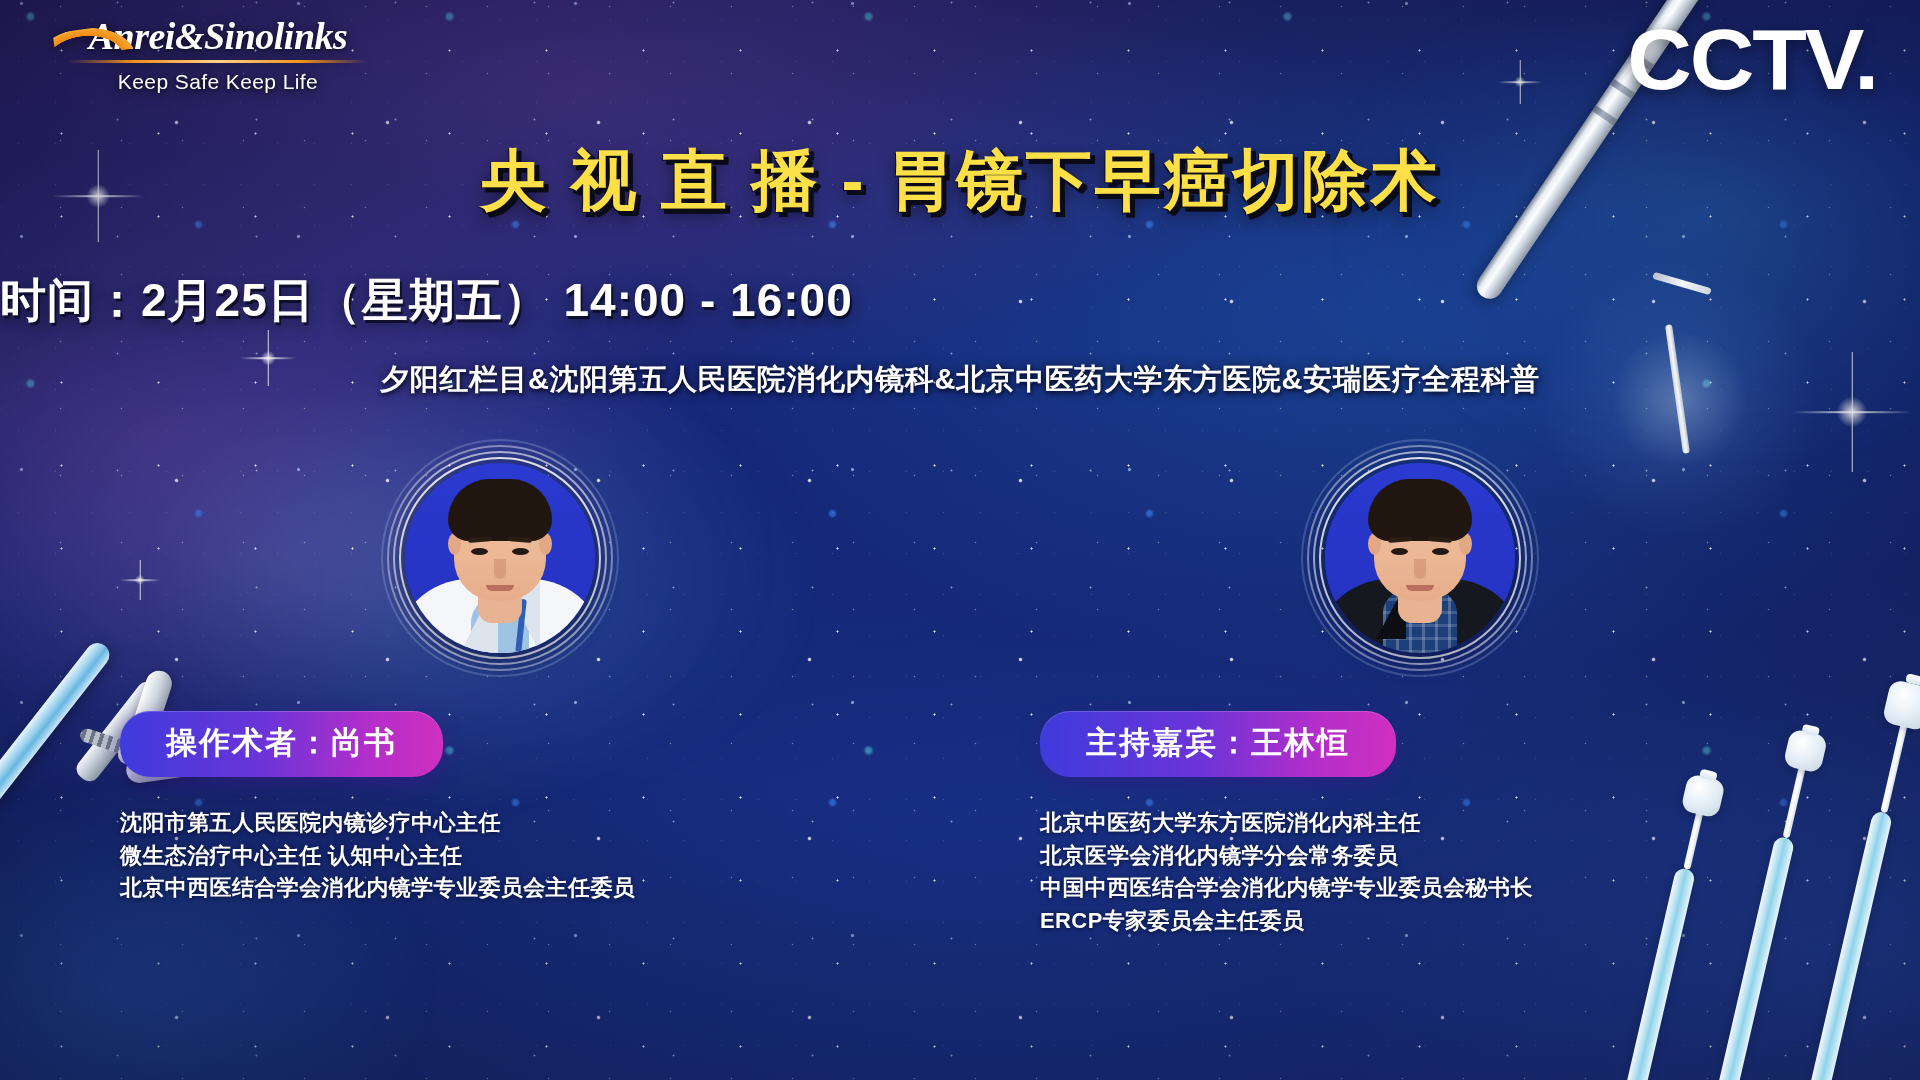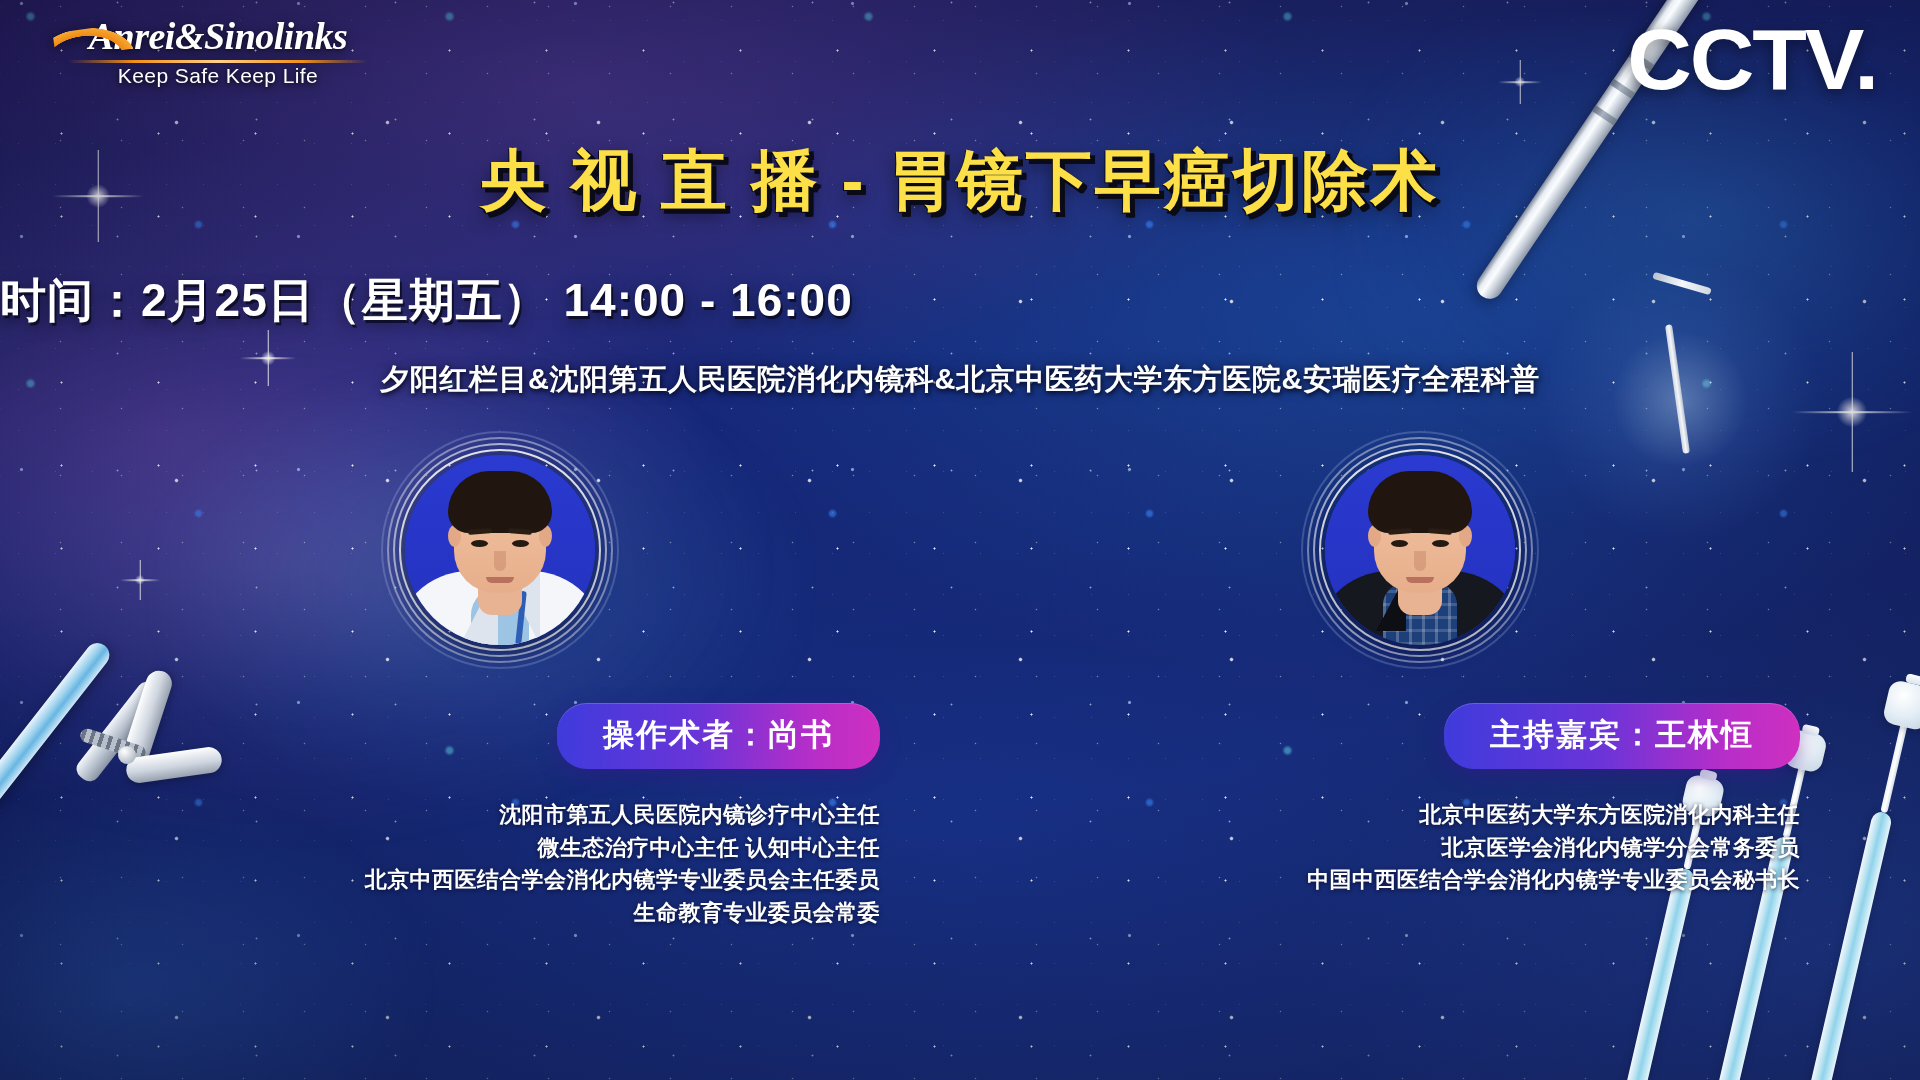--- a/index.html
+++ b/index.html
@@ -114,21 +114,21 @@
     background:radial-gradient(ellipse at 35% 130%, rgba(0,0,0,0) 56%, #f08a12 57%, #f5a634 72%, rgba(0,0,0,0) 73%);
     transform:rotate(-8deg);
     pointer-events:none;
   }
   .logo-rule {
     width:300px; height:3px; margin:2px auto 0;
     background:linear-gradient(90deg, rgba(240,138,18,0) 0%, #f19019 22%, #ffd089 50%, #f19019 78%, rgba(240,138,18,0) 100%);
     border-radius:2px;
   }
   .logo-tag {
-    margin-top:1px; font-size:21px; color:#ffffff; font-weight:400; letter-spacing:.4px;
+    margin-top:7px; font-size:21px; color:#ffffff; font-weight:400; letter-spacing:.4px;
     text-shadow:0 1px 4px rgba(0,0,0,.6);
   }
 
   .cctv {
     position:absolute; right:48px; top:16px;
     font-family:"Liberation Sans","DejaVu Sans",sans-serif;
     font-size:86px; font-weight:bold; color:#fff; letter-spacing:-2px;
     line-height:1; font-stretch:condensed;
     transform:scaleX(1.04);
     text-shadow:0 3px 14px rgba(0,0,0,.45);
@@ -149,21 +149,21 @@
     text-shadow:2px 3px 0 rgba(10,12,35,.85), 0 5px 14px rgba(0,0,0,.5);
   }
   .title-sub {
     position:absolute; left:0; right:0; top:360px; text-align:center;
     font-size:29px; font-weight:bold; color:#ffffff; letter-spacing:.6px;
     text-shadow:1px 2px 4px rgba(6,8,30,.9), 0 0 12px rgba(0,0,0,.5);
   }
 
   
   .persons { position:absolute; left:0; right:0; top:455px; height:620px; }
-  .person { position:absolute; top:0; width:760px; text-align:right; }
+  .person { position:absolute; top:8px; width:760px; text-align:left; }
   .person.left  { left:120px; }
   .person.right { left:1040px; }
 
   .avatar-wrap {
     position:relative; width:190px; height:190px; margin:0 auto;
   }
   .ring { position:absolute; border-radius:50%; border:2px solid rgba(255,255,255,.80); }
   .ring.r1 { inset:-6px;  border-color:rgba(255,255,255,.95); }
   .ring.r2 { inset:-12px; border-color:rgba(255,255,255,.62); }
   .ring.r3 { inset:-18px; border-color:rgba(255,255,255,.42); border-width:2px; }
@@ -467,21 +467,20 @@
             <div class="nose"></div>
             <div class="mouth"></div>
           </div>
         </div>
       </div>
       <div class="name-badge">操作术者：尚书</div>
       <div class="creds">
         <div>沈阳市第五人民医院内镜诊疗中心主任</div>
         <div>微生态治疗中心主任  认知中心主任</div>
         <div>北京中西医结合学会消化内镜学专业委员会主任委员</div>
-        <div>生命教育专业委员会常委</div>
       </div>
     </div>
 
     <div class="person right">
       <div class="avatar-wrap">
         <div class="ring r4"></div>
           <div class="ring r3"></div>
           <div class="ring r2"></div>
           <div class="ring r1"></div>
         <div class="avatar">
@@ -503,17 +502,18 @@
             <div class="nose"></div>
             <div class="mouth"></div>
           </div>
         </div>
       </div>
       <div class="name-badge">主持嘉宾：王林恒</div>
       <div class="creds">
         <div>北京中医药大学东方医院消化内科主任</div>
         <div>北京医学会消化内镜学分会常务委员</div>
         <div>中国中西医结合学会消化内镜学专业委员会秘书长</div>
+        <div>ERCP专家委员会主任委员</div>
       </div>
     </div>
 
   </div>
 </div>
 
 </body></html>

